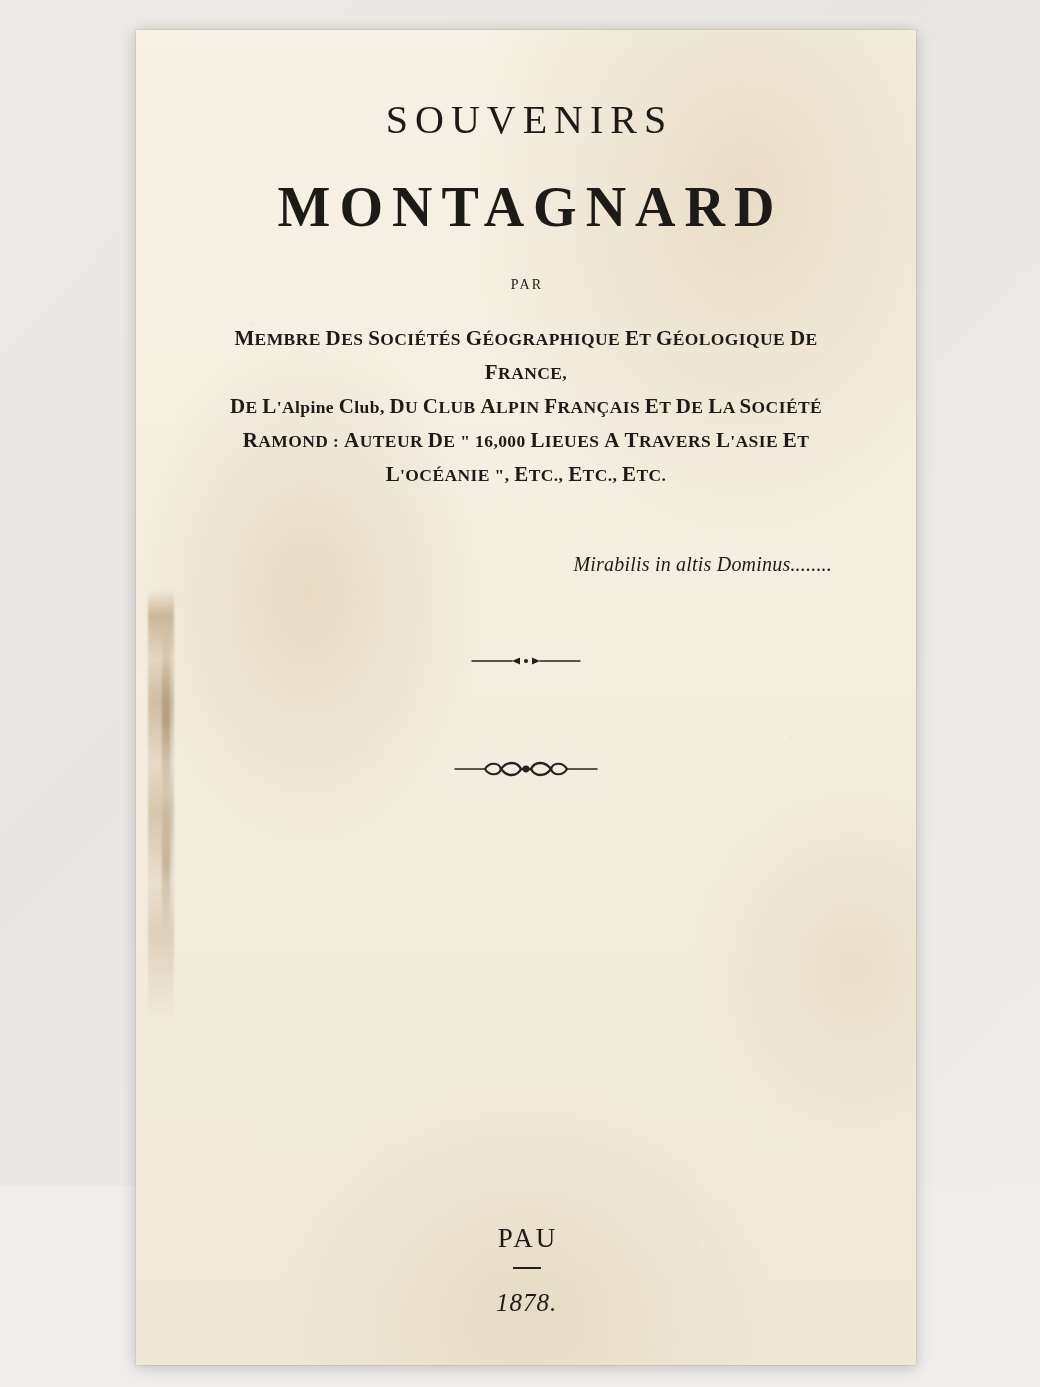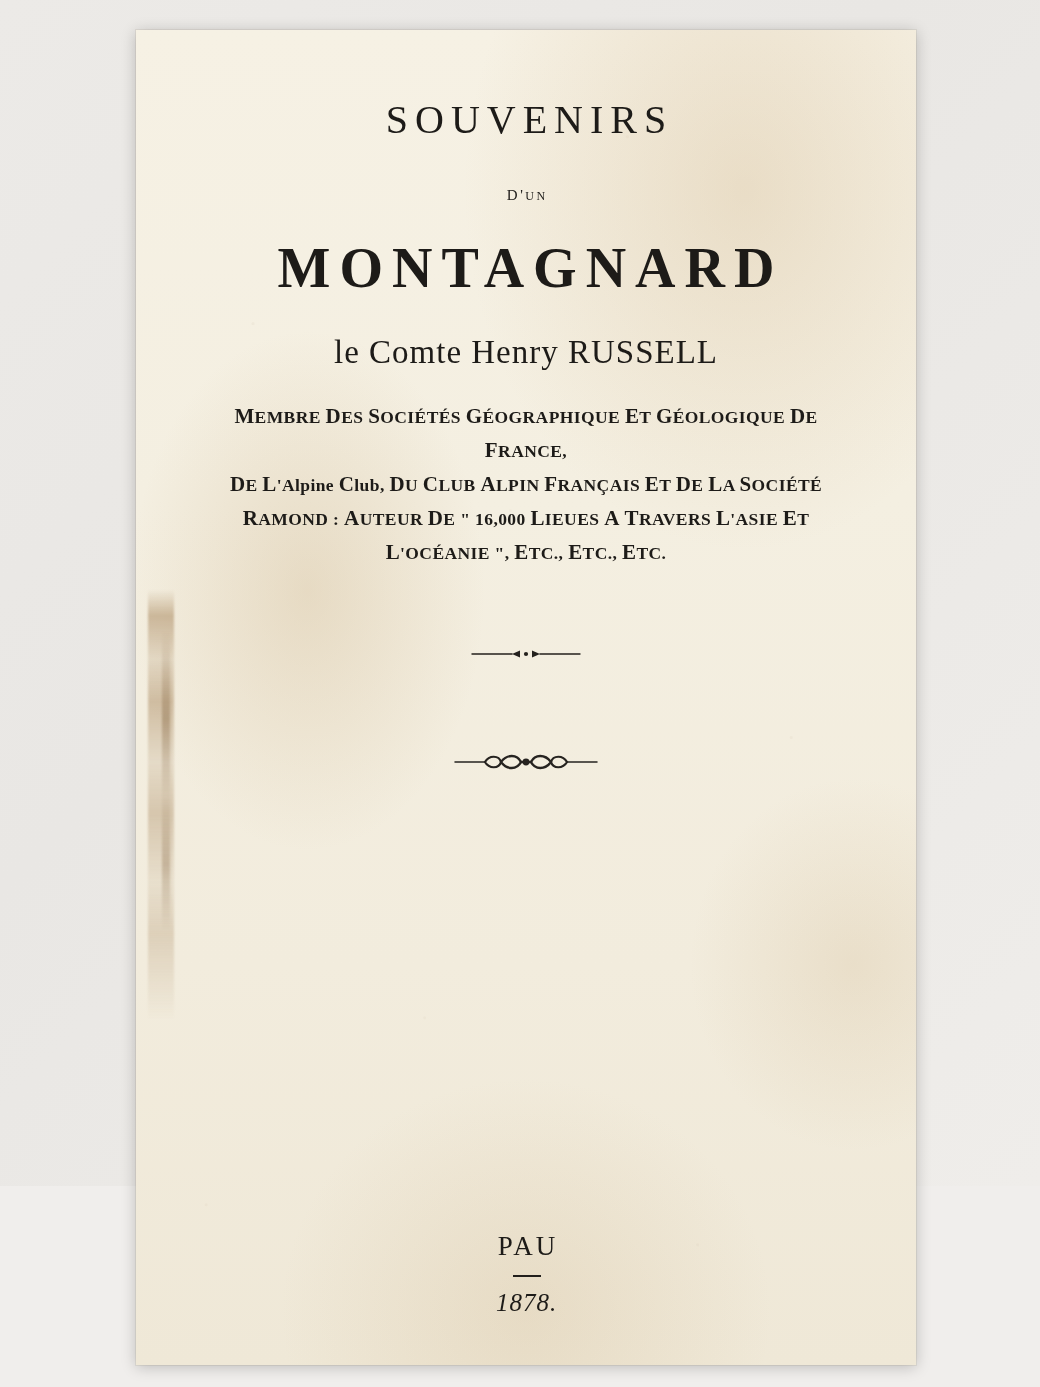--- a/index.html
+++ b/index.html
@@ -201,21 +201,21 @@
     letter-spacing: 1.1px;
     text-indent: 1.1px;
   }
   .rule-short {
     margin: 13px auto 0 auto;
     width: 28px;
     height: 2px;
     background: #221f1b;
   }
   .year {
-    margin-top: 12px;
+    margin-top: 20px;
     font-size: 25px;
     font-style: italic;
     letter-spacing: 1px;
   }
 
   
   .orn-svg { display: inline-block; vertical-align: middle; }
 </style>
 </head>
 <body>
@@ -225,34 +225,34 @@
   <div id="page">
 
     <div id="grain"></div>
     <div id="streak"></div>
     <div id="streak2"></div>
 
     <div class="content">
 
       <div class="title-main">SOUVENIRS</div>
 
-      <div class="dun">D'<span class="sc">UN</span></div>
 
       <div class="title-big">MONTAGNARD</div>
 
-
-      <div class="author">le Comte Henry RUSSELL</div>
+      <div class="par">PAR</div>
+
 
       <div class="credentials">
         <div><span class="cap">M</span><span class="smallcap">E</span><span class="smallcap">M</span><span class="smallcap">B</span><span class="smallcap">R</span><span class="smallcap">E</span> <span class="cap">D</span><span class="smallcap">E</span><span class="smallcap">S</span> <span class="cap">S</span><span class="smallcap">O</span><span class="smallcap">C</span><span class="smallcap">I</span><span class="smallcap">É</span><span class="smallcap">T</span><span class="smallcap">É</span><span class="smallcap">S</span> <span class="cap">G</span><span class="smallcap">É</span><span class="smallcap">O</span><span class="smallcap">G</span><span class="smallcap">R</span><span class="smallcap">A</span><span class="smallcap">P</span><span class="smallcap">H</span><span class="smallcap">I</span><span class="smallcap">Q</span><span class="smallcap">U</span><span class="smallcap">E</span> <span class="cap">E</span><span class="smallcap">T</span> <span class="cap">G</span><span class="smallcap">É</span><span class="smallcap">O</span><span class="smallcap">L</span><span class="smallcap">O</span><span class="smallcap">G</span><span class="smallcap">I</span><span class="smallcap">Q</span><span class="smallcap">U</span><span class="smallcap">E</span> <span class="cap">D</span><span class="smallcap">E</span> <span class="cap">F</span><span class="smallcap">R</span><span class="smallcap">A</span><span class="smallcap">N</span><span class="smallcap">C</span><span class="smallcap">E</span>,</div>
         <div><span class="cap">D</span><span class="smallcap">E</span> <span class="cap">L</span>'<span class="smallcap">A</span>lpine <span class="cap">C</span>lub, <span class="cap">D</span><span class="smallcap">U</span> <span class="cap">C</span><span class="smallcap">L</span><span class="smallcap">U</span><span class="smallcap">B</span> <span class="cap">A</span><span class="smallcap">L</span><span class="smallcap">P</span><span class="smallcap">I</span><span class="smallcap">N</span> <span class="cap">F</span><span class="smallcap">R</span><span class="smallcap">A</span><span class="smallcap">N</span><span class="smallcap">Ç</span><span class="smallcap">A</span><span class="smallcap">I</span><span class="smallcap">S</span> <span class="cap">E</span><span class="smallcap">T</span> <span class="cap">D</span><span class="smallcap">E</span> <span class="cap">L</span><span class="smallcap">A</span> <span class="cap">S</span><span class="smallcap">O</span><span class="smallcap">C</span><span class="smallcap">I</span><span class="smallcap">É</span><span class="smallcap">T</span><span class="smallcap">É</span></div>
         <div><span class="cap">R</span><span class="smallcap">A</span><span class="smallcap">M</span><span class="smallcap">O</span><span class="smallcap">N</span><span class="smallcap">D</span> : <span class="cap">A</span><span class="smallcap">U</span><span class="smallcap">T</span><span class="smallcap">E</span><span class="smallcap">U</span><span class="smallcap">R</span> <span class="cap">D</span><span class="smallcap">E</span> " 16,000 <span class="cap">L</span><span class="smallcap">I</span><span class="smallcap">E</span><span class="smallcap">U</span><span class="smallcap">E</span><span class="smallcap">S</span> <span class="cap">A</span> <span class="cap">T</span><span class="smallcap">R</span><span class="smallcap">A</span><span class="smallcap">V</span><span class="smallcap">E</span><span class="smallcap">R</span><span class="smallcap">S</span> <span class="cap">L</span>'<span class="smallcap">A</span><span class="smallcap">S</span><span class="smallcap">I</span><span class="smallcap">E</span> <span class="cap">E</span><span class="smallcap">T</span></div>
         <div><span class="cap">L</span>'<span class="smallcap">O</span><span class="smallcap">C</span><span class="smallcap">É</span><span class="smallcap">A</span><span class="smallcap">N</span><span class="smallcap">I</span><span class="smallcap">E</span> ", <span class="cap">E</span><span class="smallcap">T</span><span class="smallcap">C</span>., <span class="cap">E</span><span class="smallcap">T</span><span class="smallcap">C</span>., <span class="cap">E</span><span class="smallcap">T</span><span class="smallcap">C</span>.</div>
       </div>
 
+      <div class="epigraph">Mirabilis in altis Dominus........</div>
 
       <div class="orn1">
         <svg class="orn-svg" width="120" height="14" viewBox="0 0 120 14" aria-hidden="true">
           <path d="M6 7 L46 7 M74 7 L114 7" stroke="#24211d" stroke-width="1.4" stroke-linecap="round"></path>
           <path d="M46 7 L54 3.5 L54 10.5 Z" fill="#24211d"></path>
           <path d="M74 7 L66 3.5 L66 10.5 Z" fill="#24211d"></path>
           <circle cx="60" cy="7" r="2.1" fill="#24211d"></circle>
         </svg>
       </div>
 

